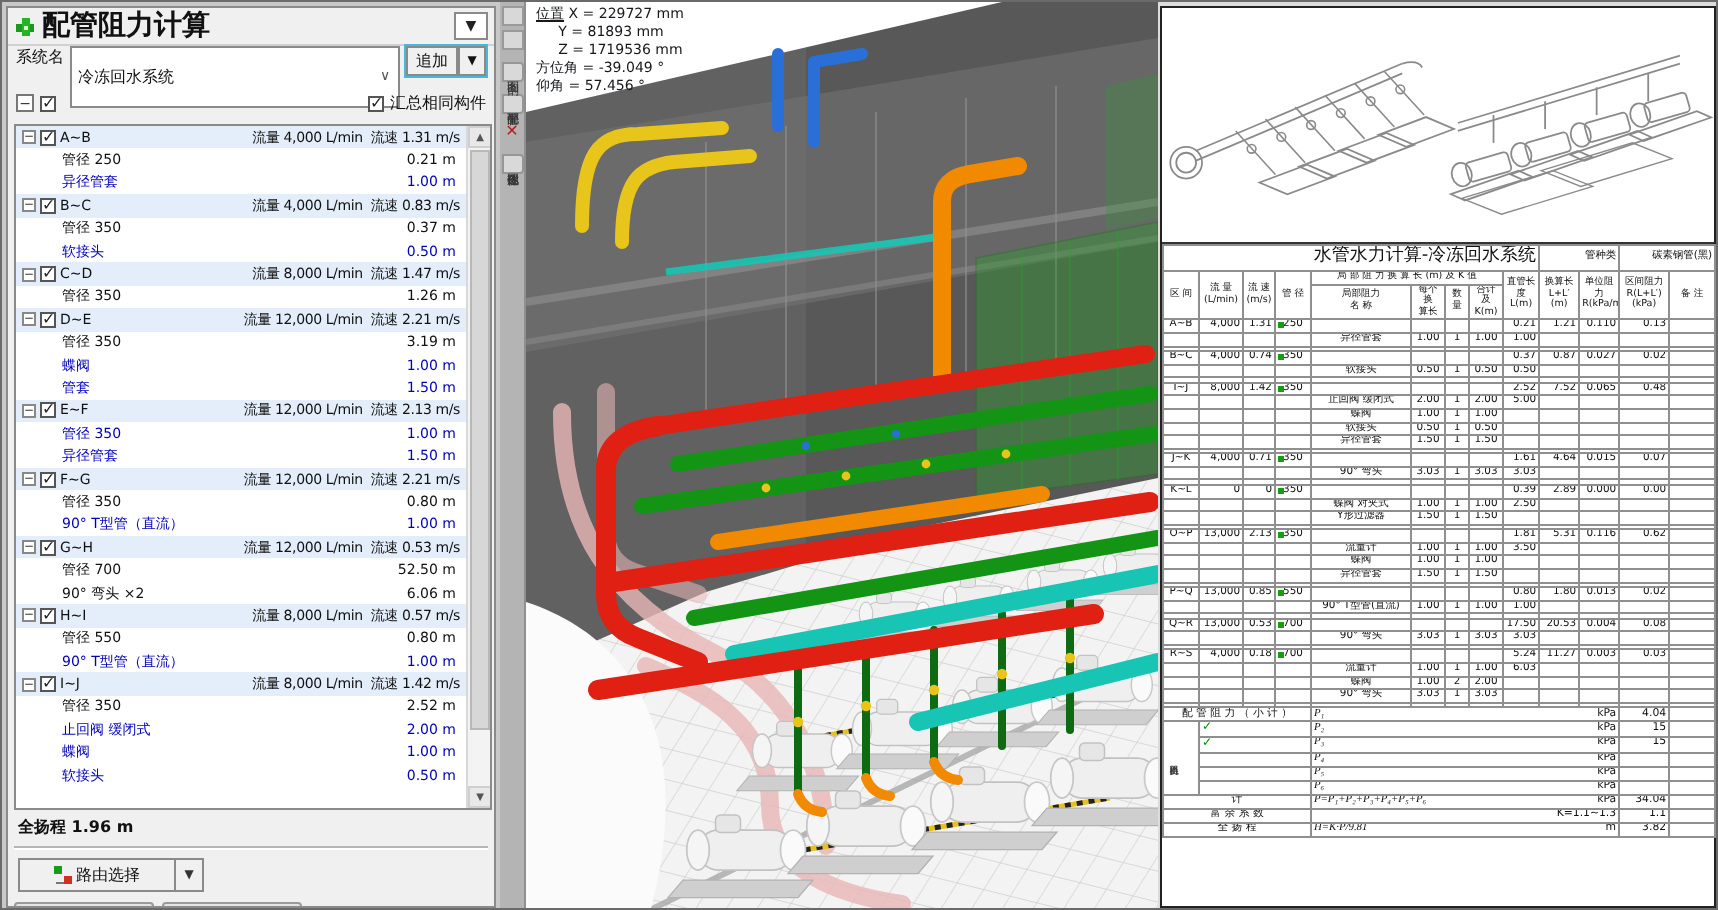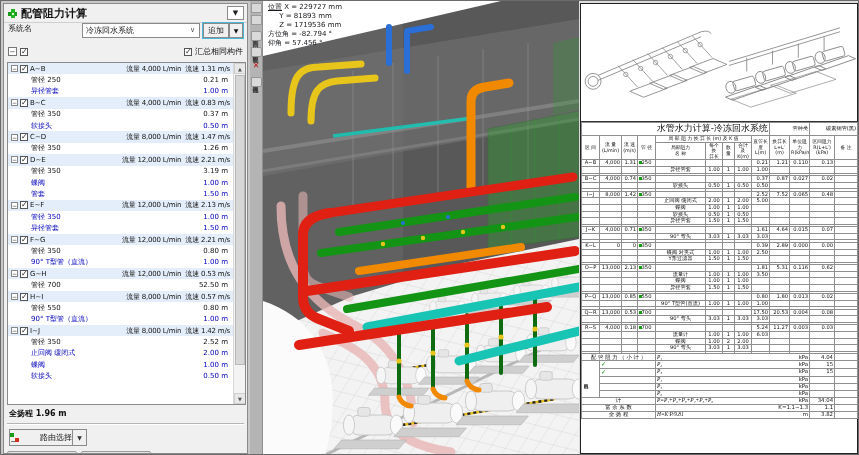--- a/index.html
+++ b/index.html
@@ -5,27 +5,27 @@
   html,body{margin:0;padding:0;background:#888;}
   *{box-sizing:border-box;}
   .app{position:relative;width:859px;height:455px;background:#c8c8c8;border:1px solid #6a6a6a;
        font-family:"DejaVu Sans",sans-serif;overflow:hidden;}
 
   
   .left-panel{position:absolute;left:2px;top:2px;width:245px;height:451px;background:#f0f0f0;
               border:1px solid #8a8a8a;overflow:hidden;}
   .dlg-titlebar{display:flex;align-items:center;height:19px;padding:0 3px;background:#f0f0f0;
                 border-bottom:1px solid #d0d0d0;}
-  .dlg-title{font-size:11px;font-weight:bold;color:#111;margin-left:3px;}
+  .dlg-title{font-size:14px;font-weight:bold;color:#111;margin-left:3px;}
   .dlg-menu-btn{margin-left:auto;width:17px;height:14px;border:1px solid #8a8a8a;background:#fff;
                 font-size:7px;line-height:12px;text-align:center;color:#222;}
   .row2{display:flex;align-items:flex-start;height:21px;padding:0 4px;gap:3px;}
   .lbl{font-size:8px;color:#111;white-space:nowrap;}
-  .combo{flex:1;display:flex;align-items:center;height:15px;border:1px solid #8a8a8a;background:#fff;
-         font-size:8px;padding-left:3px;color:#111;margin-left:47px;}
+  .combo{flex:1;display:flex;align-items:center;height:31px;border:1px solid #8a8a8a;background:#fff;
+         font-size:8px;padding-left:3px;color:#111;}
   .combo .arrow{margin-left:auto;width:13px;height:13px;text-align:center;font-size:7px;color:#555;line-height:13px;}
   .add-wrap{display:flex;outline:1px solid #49b8d8;}
   .btn{border:1px solid #8a8a8a;background:#f0f0f0;font-size:8px;color:#111;height:15px;
        display:flex;align-items:center;justify-content:center;padding:0 4px;}
   .btn.small{width:14px;padding:0;font-size:6px;}
   .row3{display:flex;align-items:center;height:15px;padding:0 4px;gap:3px;}
   .tinybox{width:9px;height:9px;border:1px solid #777;background:#fff;font-size:7px;line-height:8px;
            text-align:center;color:#333;}
   .chk{width:8px;height:8px;border:1px solid #555;background:#fff;position:relative;}
   .chk.on::after{content:"✓";position:absolute;left:0px;top:-2px;font-size:8px;color:#222;}
@@ -44,22 +44,22 @@
   .seg-row .rval{margin-left:auto;padding-right:2px;text-align:center;}
   .blue{color:var(--accent-blue-text,#0000bb);}
   .vscroll{position:absolute;right:0;top:0;width:12px;bottom:0;background:#f3f3f3;border-left:1px solid #d8d8d8;}
   .vscroll .up,.vscroll .dn{position:absolute;left:0;width:12px;height:11px;background:#e8e8e8;border:1px solid #cfcfcf;
         font-size:5px;text-align:center;line-height:10px;color:#555;}
   .vscroll .dn{bottom:0;}
   .vscroll .thumb{position:absolute;left:1px;top:12px;width:10px;height:290px;background:#d7d7d7;border:1px solid #b8b8b8;}
   .total-head{position:absolute;left:5px;top:404px;font-size:8px;font-weight:bold;color:#111;}
   .groove{position:absolute;left:3px;right:3px;top:419px;height:2px;border-top:1px solid #b5b5b5;border-bottom:1px solid #fff;}
   .route-row{position:absolute;left:5px;top:425px;display:flex;}
-  .route-btn{display:flex;align-items:center;gap:21px;border:1px solid #8a8a8a;background:#f0f0f0;height:17px;
-             font-size:8px;padding:0 0;color:#111;}
+  .route-btn{display:flex;align-items:center;gap:2px;border:1px solid #8a8a8a;background:#f0f0f0;height:17px;
+             font-size:8px;padding:0 17px;color:#111;}
   .route-ico{width:9px;height:9px;position:relative;}
   .route-ico i{position:absolute;width:4px;height:4px;}
   .route-ico .a{left:0;top:0;background:#1a9a1a;}
   .route-ico .b{right:0;bottom:0;background:#d03020;}
   .route-ico .c{left:1px;bottom:0;right:1px;height:1px;background:#777;}
   .route-dd{width:14px;height:17px;border:1px solid #8a8a8a;border-left:none;background:#f0f0f0;
             font-size:6px;text-align:center;line-height:16px;color:#333;}
   .clipped-strip{position:absolute;left:3px;top:447px;height:4px;display:flex;gap:4px;overflow:hidden;}
   .clipped-strip i{width:70px;height:12px;border:1px solid #9a9a9a;background:#e4e4e4;border-radius:2px 2px 0 0;}
 
@@ -243,20 +243,24 @@
             <span class="sid">G~H</span>
             <span class="seg-right">
               <span>流量 12,000 L/min</span>
               <span>流速 0.53 m/s</span>
             </span>
           </div>
           <div class="lrow seg-row">
             <span class="rname">管径 700</span>
             <span class="rval">52.50 m</span>
           </div>
+          <div class="lrow seg-row">
+            <span class="rname">90° 弯头 ×2</span>
+            <span class="rval">6.06 m</span>
+          </div>
           <div class="lrow seg-header">
             <span class="xbox">−</span>
             <span class="chk on"></span>
             <span class="sid">H~I</span>
             <span class="seg-right">
               <span>流量 8,000 L/min</span>
               <span>流速 0.57 m/s</span>
             </span>
           </div>
           <div class="lrow seg-row">
@@ -462,21 +466,21 @@
           <circle cx="240" cy="226" r="2.2"></circle>
       </g>
       <g style="fill:var(--pipe-blue);">
         <circle cx="140" cy="222" r="2"></circle>
           <circle cx="185" cy="216" r="2"></circle>
       </g>
     </svg>
     <div class="vp-coords"><span class="u">位置</span> <span>X =</span> <span>229727 mm</span>
      <span>Y =</span> <span>81893 mm</span>
      <span>Z =</span> <span>1719536 mm</span>
-<span>方位角 =</span> <span>-82.794 °</span>
+<span>方位角 =</span> <span>-39.049 °</span>
 <span>仰角 =</span> <span>57.456 °</span></div>
   </div>
 
   <div class="right-panel">
     <div class="sheet">
 
       <svg class="iso" width="276" height="118" viewBox="0 0 276 118">
         <rect width="276" height="118" fill="#ffffff"></rect>
         <g fill="none" stroke="#8a8a8a" stroke-width="0.9">
           <circle cx="11" cy="78" r="8"></circle>

